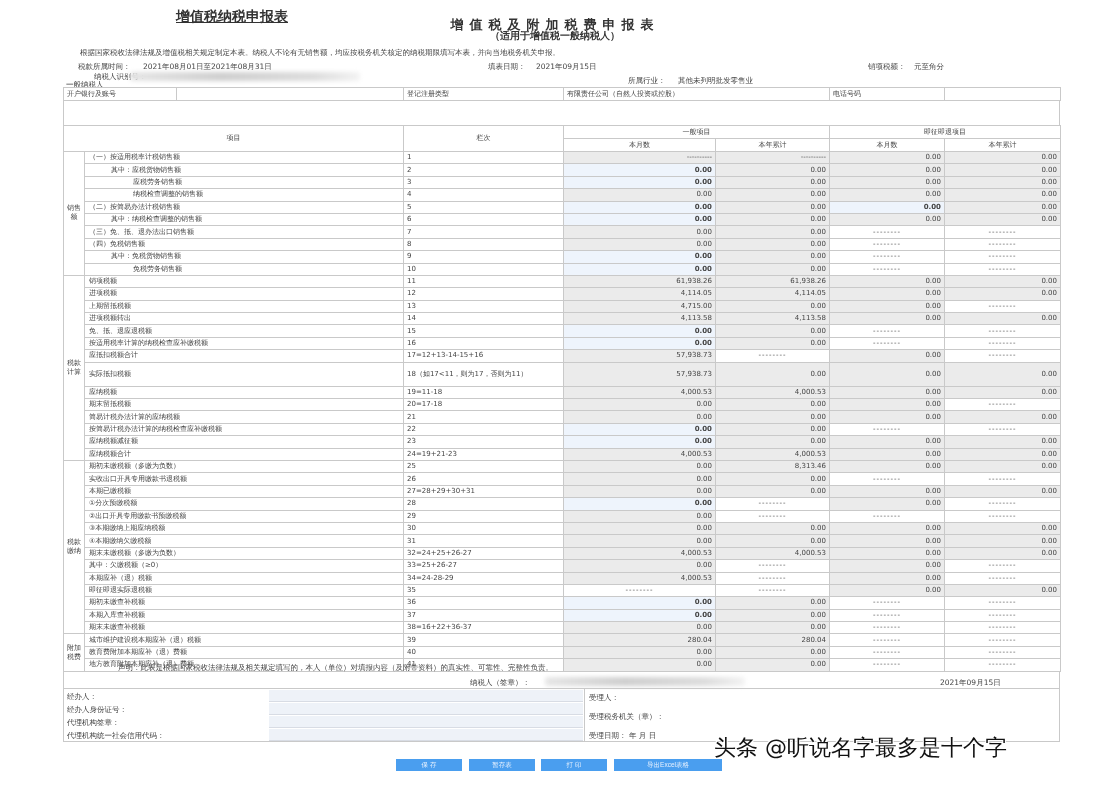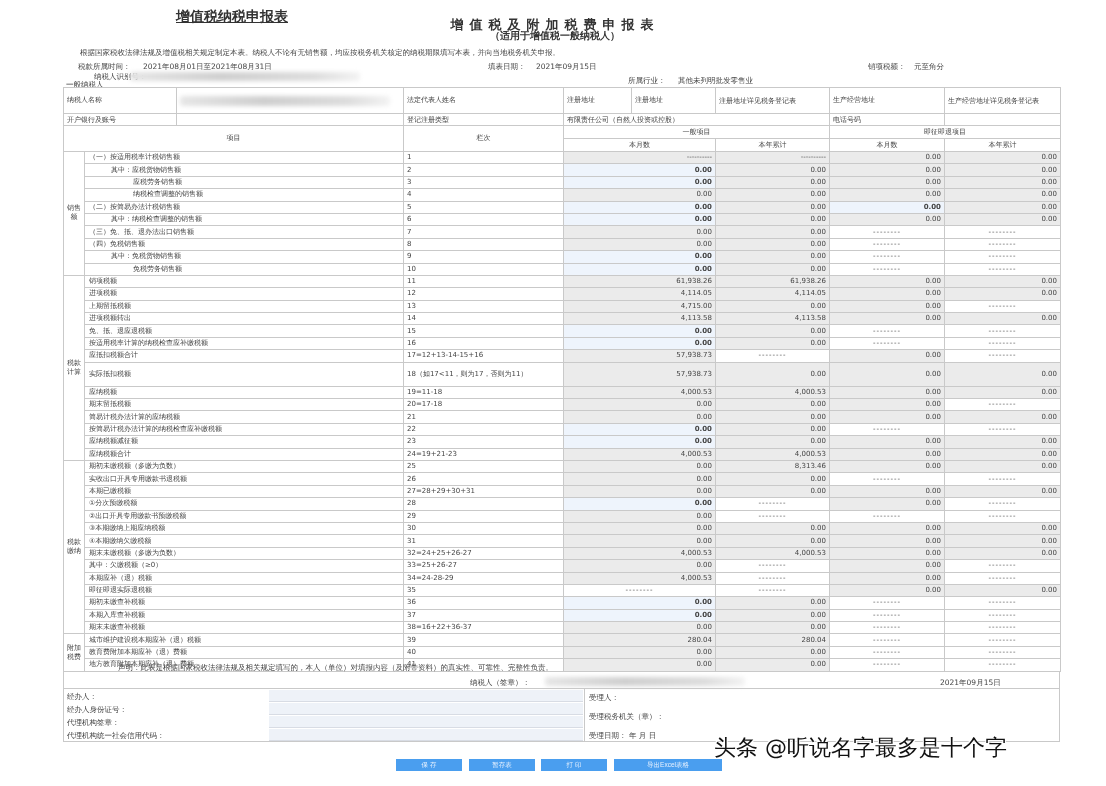--- a/index.html
+++ b/index.html
@@ -64,32 +64,20 @@
     <col style="width:113px">
       <col style="width:227px">
       <col style="width:160px">
       <col style="width:68px">
       <col style="width:84px">
       <col style="width:114px">
       <col style="width:115px">
       <col style="width:116px">
   </colgroup>
   <tbody>
-      <tr style="height:26px;">
-    <td style="height:26px;">纳税人名称</td>
-    <td style="height:26px;">
-          <div class="redact" style="width:210px;height:10px;"></div>
-        </td>
-    <td style="height:26px;">法定代表人姓名</td>
-    <td style="height:26px;">注册地址</td>
-    <td style="height:26px;">注册地址</td>
-    <td style="height:26px;white-space:normal;line-height:8px;">注册地址详见税务登记表</td>
-    <td style="height:26px;">生产经营地址</td>
-    <td style="height:26px;white-space:normal;line-height:8px;">生产经营地址详见税务登记表</td>
-  </tr>
   <tr>
     <td>开户银行及账号</td>
     <td></td>
     <td>登记注册类型</td>
     <td colspan="3">有限责任公司（自然人投资或控股）</td>
     <td>电话号码</td>
     <td></td>
   </tr>
 </tbody>
   </table>

